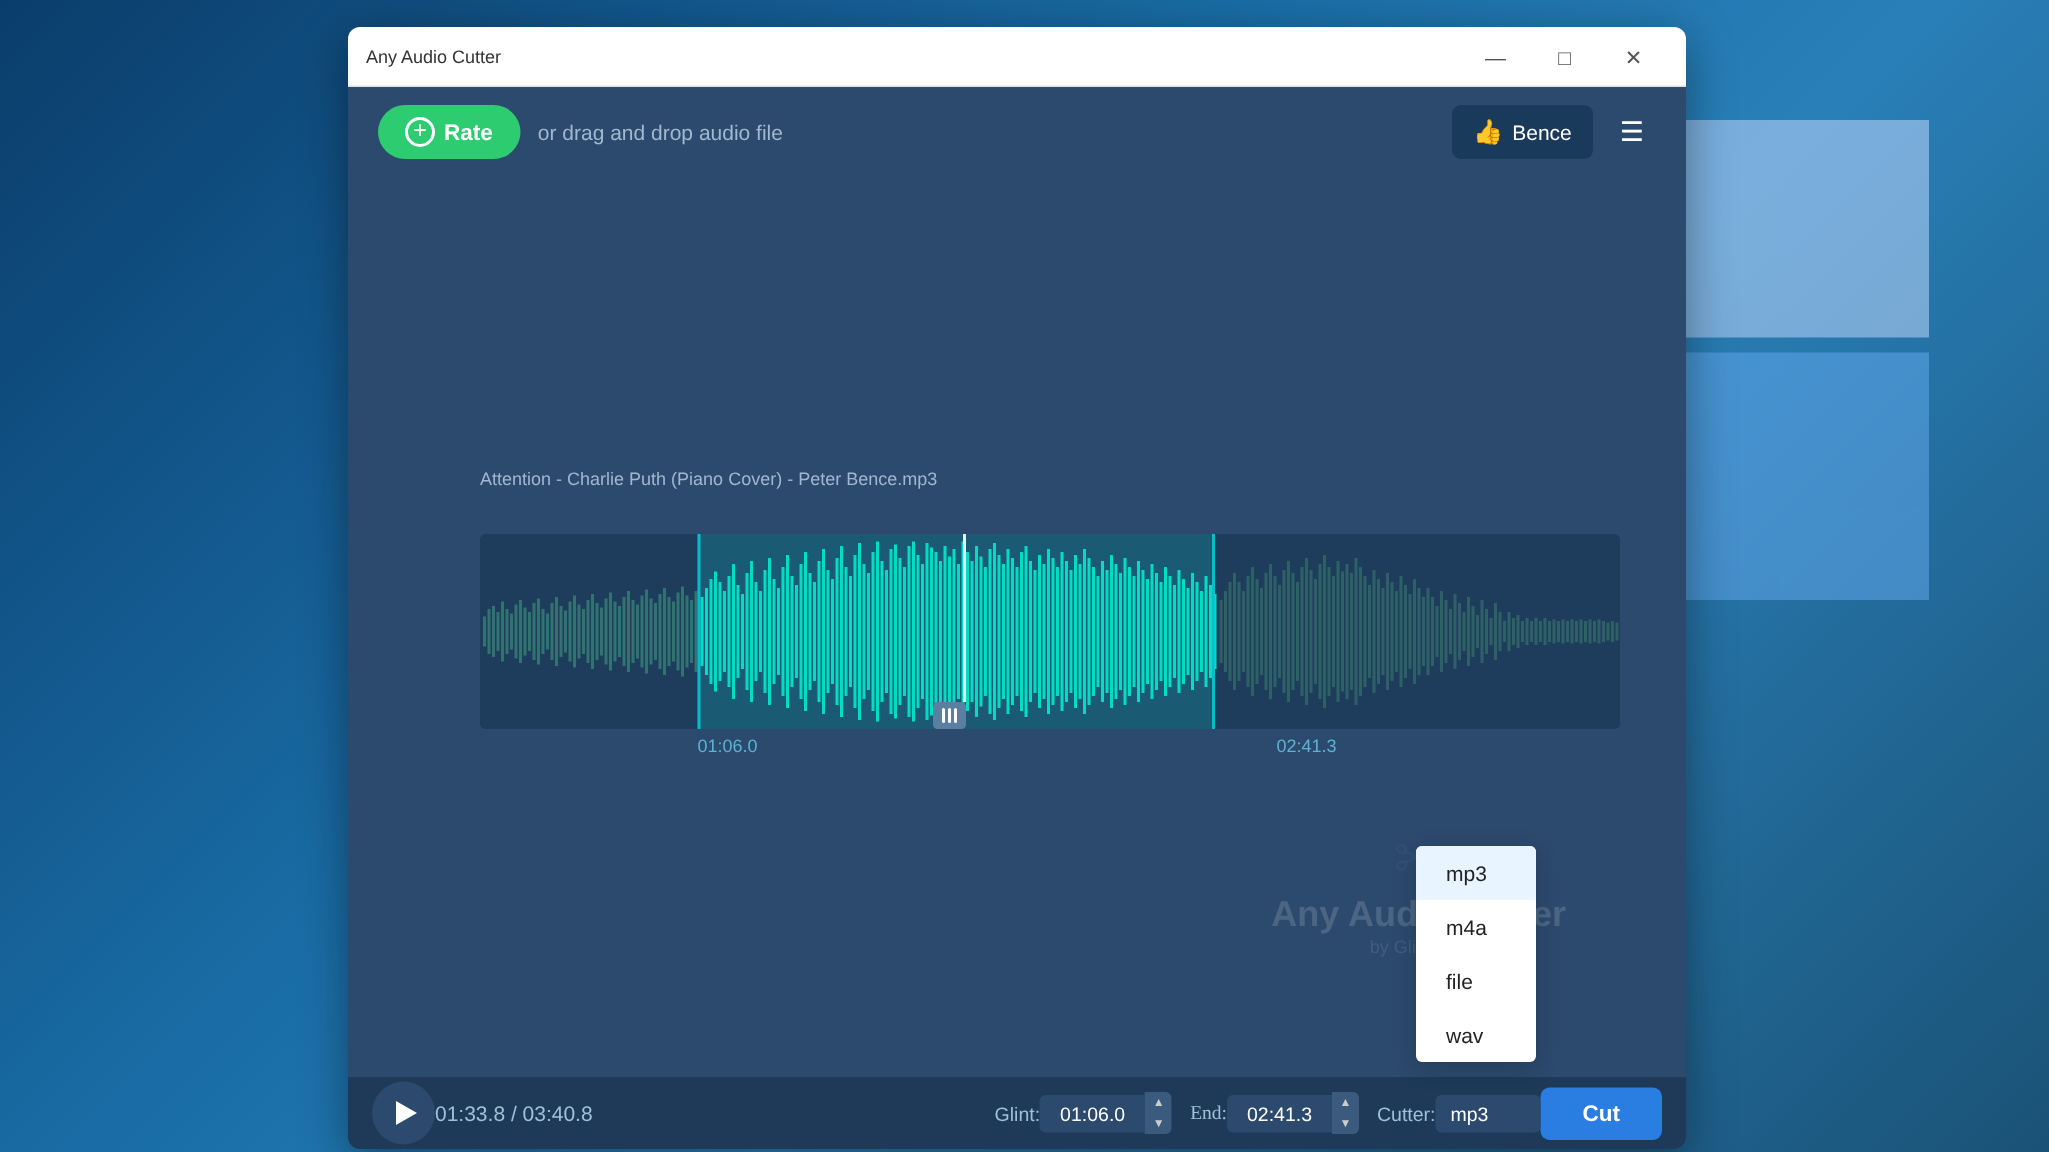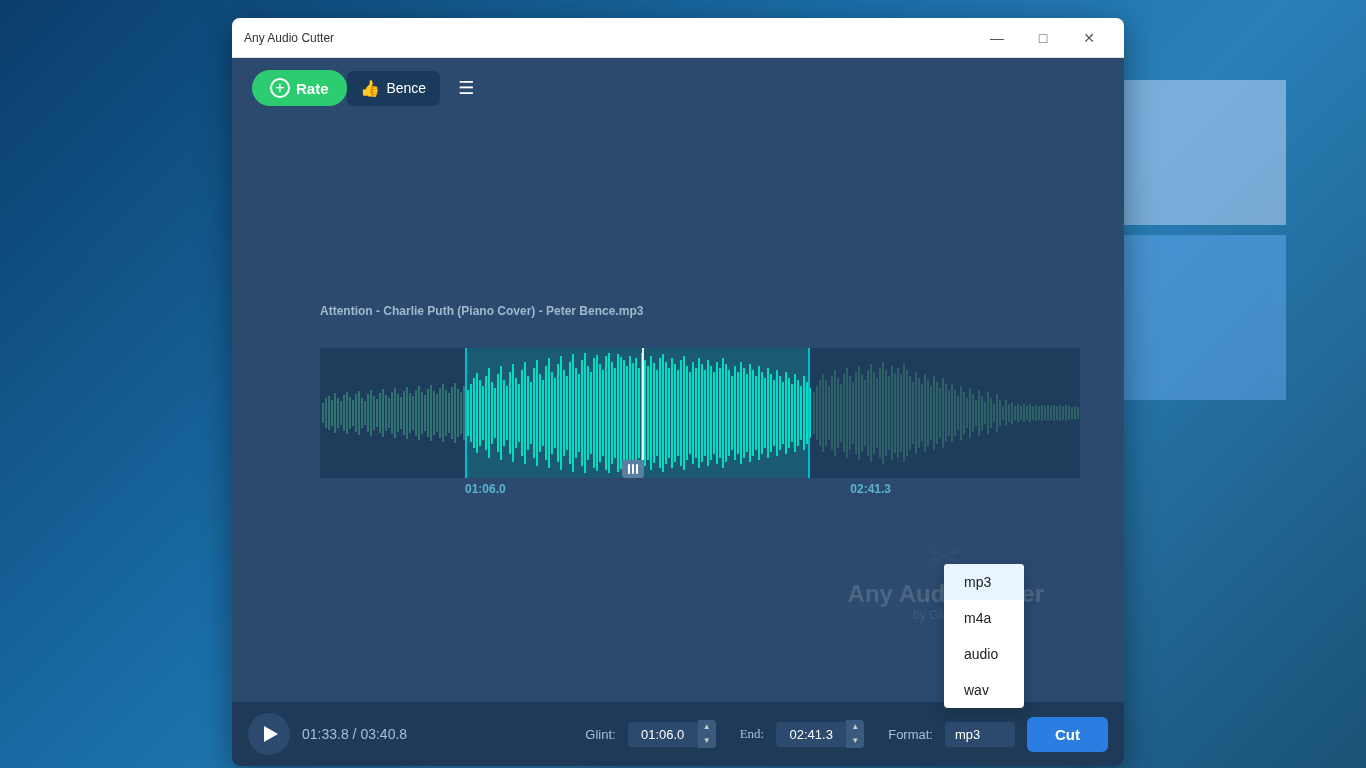--- a/index.html
+++ b/index.html
@@ -167,21 +167,20 @@
       display: flex;
       align-items: center;
       justify-content: center;
       position: relative;
       padding: 20px;
     }
 
     .waveform-container {
       position: relative;
       width: 716px;
-      font-weight: bold;
     }
 
     .filename-label {
       color: #a0b8d0;
       font-size: 12px;
       margin-bottom: 6px;
       position: absolute;
       top: -20px;
       left: 0;
     }
@@ -232,26 +231,25 @@
     .branding-title {
       font-size: 28px;
       font-weight: 700;
     }
     .branding-sub {
       font-size: 12px;
     }
 
     
     .bottom-bar {
-      height: 64px;
+      height: 48px;
       background: #1e3a58;
       display: flex;
       align-items: center;
       padding: 0 16px;
-      gap: 12px;
       flex-shrink: 0;
       position: relative;
     }
     .play-btn {
       width: 42px;
       height: 42px;
       border-radius: 50%;
       background: #2c4a6e;
       border: none;
       cursor: pointer;
@@ -393,20 +391,21 @@
     </div>
   </div>
 
   <div class="app-content">
 
     <div class="toolbar">
       <button class="open-btn">
         <span class="plus-icon">+</span>
         <span>Rate</span>
       </button>
+      <span class="drag-drop-text">or drag and drop audio file</span>
       <button class="rate-btn">
         <span style="font-size:16px;">👍</span>
         <span>Bence</span>
       </button>
       <button class="menu-btn">☰</button>
     </div>
 
     <div class="waveform-area">
       <div class="waveform-container">
 
@@ -733,29 +732,29 @@
 
       <span class="field-label" style="margin-left:12px;font-family:Liberation Serif, serif;">End:</span>
       <div class="time-field">
         <span class="time-val">02:41.3</span>
         <div class="spinners">
           <button class="spinner-btn">▲</button>
           <button class="spinner-btn">▼</button>
         </div>
       </div>
 
-      <span class="format-label" style="margin-left:12px;">Format:</span>
+      <span class="format-label" style="margin-left:12px;">Cutter:</span>
       <div class="format-dropdown">
         <div class="format-val" style="position:relative;">mp3</div>
       </div>
 
       <button class="cut-btn">Cut</button>
     </div>
 
     <div class="dropdown-menu" style="bottom: 58px; right: 100px;">
       <div class="dropdown-item active">mp3</div>
       <div class="dropdown-item">m4a</div>
-      <div class="dropdown-item">audio</div>
+      <div class="dropdown-item">file</div>
       <div class="dropdown-item">wav</div>
     </div>
 
   </div>
 </div>
 
 </body></html>

